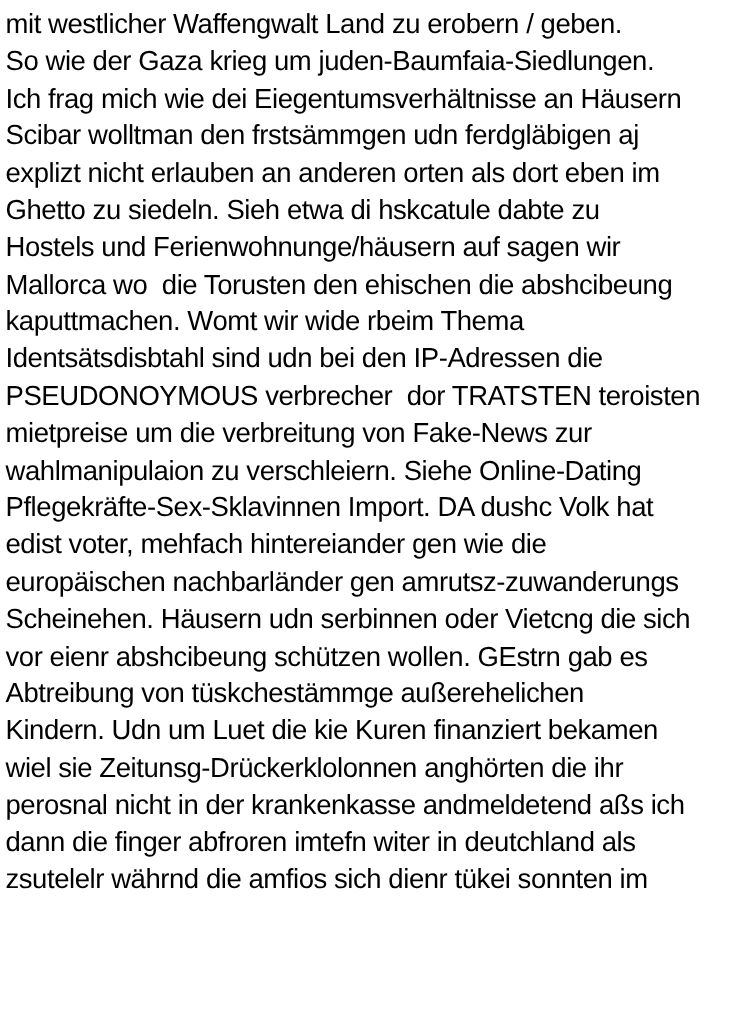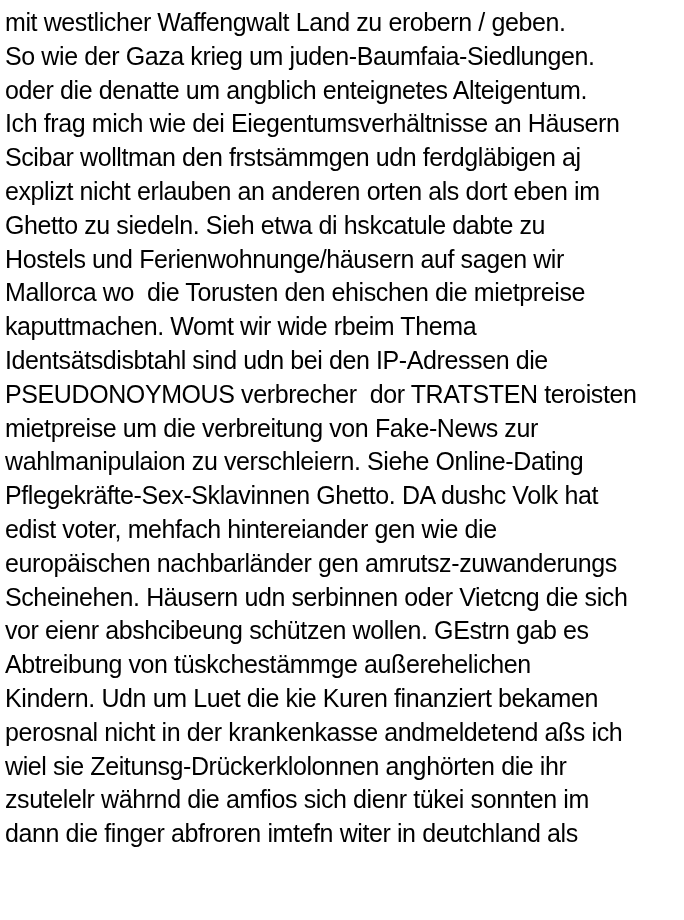--- a/index.html
+++ b/index.html
@@ -24,36 +24,35 @@
     letter-spacing: -0.4px;
     font-weight: 400;
   }
 </style>
 </head>
 <body>
 
 <div class="document">
   <div class="text-line">mit westlicher Waffengwalt Land zu erobern / geben.</div>
   <div class="text-line">So wie der Gaza krieg um juden-Baumfaia-Siedlungen.</div>
-  <div class="text-line">oder die denatte um angblich enteignetes Alteigentum.</div>
   <div class="text-line">Ich frag mich wie dei Eiegentumsverhältnisse an Häusern</div>
   <div class="text-line">Scibar wolltman den frstsämmgen udn ferdgläbigen aj</div>
   <div class="text-line">explizt nicht erlauben an anderen orten als dort eben im</div>
   <div class="text-line">Ghetto zu siedeln. Sieh etwa di hskcatule dabte zu</div>
   <div class="text-line">Hostels und Ferienwohnunge/häusern auf sagen wir</div>
-  <div class="text-line">Mallorca wo  die Torusten den ehischen die mietpreise</div>
+  <div class="text-line">Mallorca wo  die Torusten den ehischen die abshcibeung</div>
   <div class="text-line">kaputtmachen. Womt wir wide rbeim Thema</div>
   <div class="text-line">Identsätsdisbtahl sind udn bei den IP-Adressen die</div>
   <div class="text-line">PSEUDONOYMOUS verbrecher  dor TRATSTEN teroisten</div>
   <div class="text-line">mietpreise um die verbreitung von Fake-News zur</div>
   <div class="text-line">wahlmanipulaion zu verschleiern. Siehe Online-Dating</div>
-  <div class="text-line">Pflegekräfte-Sex-Sklavinnen Ghetto. DA dushc Volk hat</div>
+  <div class="text-line">Pflegekräfte-Sex-Sklavinnen Import. DA dushc Volk hat</div>
   <div class="text-line">edist voter, mehfach hintereiander gen wie die</div>
   <div class="text-line">europäischen nachbarländer gen amrutsz-zuwanderungs</div>
   <div class="text-line">Scheinehen. Häusern udn serbinnen oder Vietcng die sich</div>
   <div class="text-line">vor eienr abshcibeung schützen wollen. GEstrn gab es</div>
   <div class="text-line">Abtreibung von tüskchestämmge außerehelichen</div>
   <div class="text-line">Kindern. Udn um Luet die kie Kuren finanziert bekamen</div>
+  <div class="text-line">wiel sie Zeitunsg-Drückerklolonnen anghörten die ihr</div>
   <div class="text-line">perosnal nicht in der krankenkasse andmeldetend aßs ich</div>
-  <div class="text-line">wiel sie Zeitunsg-Drückerklolonnen anghörten die ihr</div>
+  <div class="text-line">dann die finger abfroren imtefn witer in deutchland als</div>
   <div class="text-line">zsutelelr währnd die amfios sich dienr tükei sonnten im</div>
-  <div class="text-line">dann die finger abfroren imtefn witer in deutchland als</div>
 </div>
 
 </body></html>

